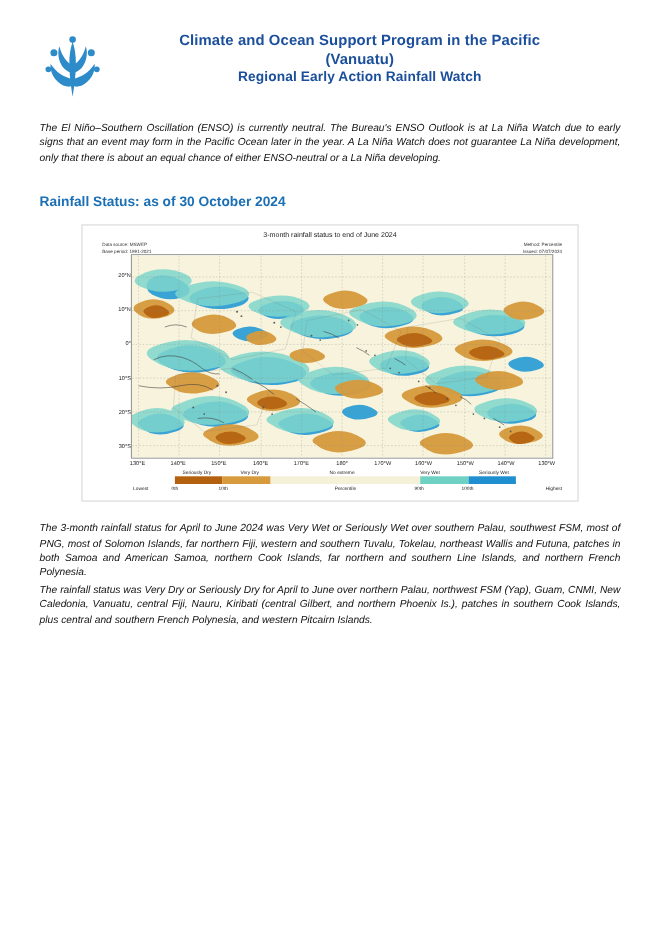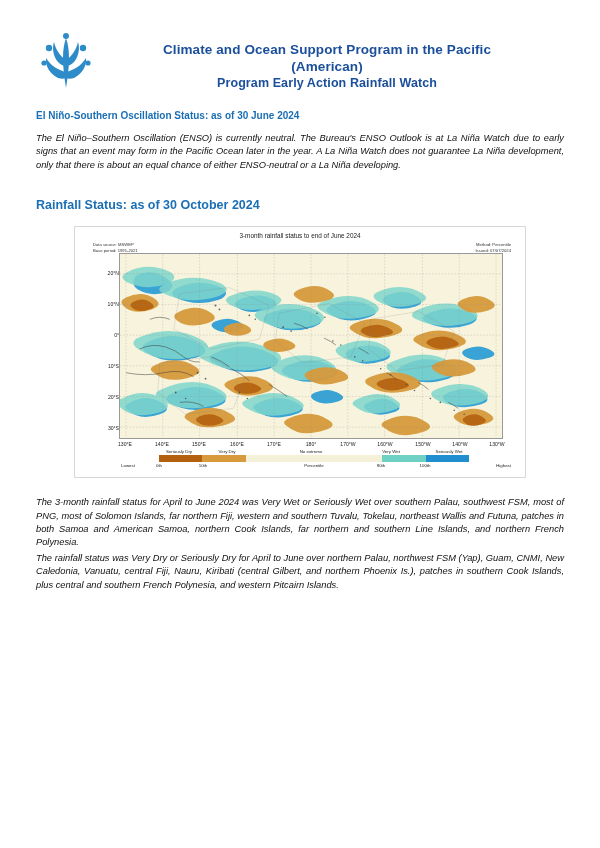--- a/index.html
+++ b/index.html
@@ -18,21 +18,21 @@
     position: relative;
     width: 600px;
     height: 848px;
     box-sizing: border-box;
     padding: 28px 36px 20px 36px;
   }
 
   
   .header {
     display: flex;
-    align-items: flex-end;
+    align-items: flex-start;
     gap: 16px;
     margin-bottom: 18px;
   }
   .logo {
     width: 62px;
     height: 62px;
     flex: 0 0 62px;
     margin-top: 2px;
   }
   .title-block {
@@ -223,26 +223,25 @@
           <circle cx="13" cy="18" r="3.2"></circle>
           <circle cx="47" cy="18" r="3.2"></circle>
           <circle cx="8" cy="33" r="2.6"></circle>
           <circle cx="52" cy="33" r="2.6"></circle>
           <circle cx="30" cy="6" r="3"></circle>
         </g>
       </svg>
     </div>
     <div class="title-block">
       <div class="title-line">Climate and Ocean Support Program in the Pacific</div>
-      <div class="title-line">(American)</div>
-      <div class="title-line sub">Program Early Action Rainfall Watch</div>
+      <div class="title-line">(Vanuatu)</div>
+      <div class="title-line sub">Regional Early Action Rainfall Watch</div>
     </div>
   </div>
 
-  <div class="section-heading">El Niño-Southern Oscillation Status: as of 30 June 2024</div>
   <p class="para para-gap">The El Niño–Southern Oscillation (ENSO) is currently neutral. The Bureau's ENSO Outlook is at La Niña Watch due to early signs that an event may form in the Pacific Ocean later in the year. A La Niña Watch does not guarantee La Niña development, only that there is about an equal chance of either ENSO-neutral or a La Niña developing.</p>
 
   <div class="section-heading big">Rainfall Status: as of 30 October 2024</div>
 
   <div class="figure">
     <div class="fig-title">3-month rainfall status to end of June 2024</div>
 
     <div class="fig-src">
       <div>Data source: MSWEP</div>
       <div>Base period: 1991-2021</div>

